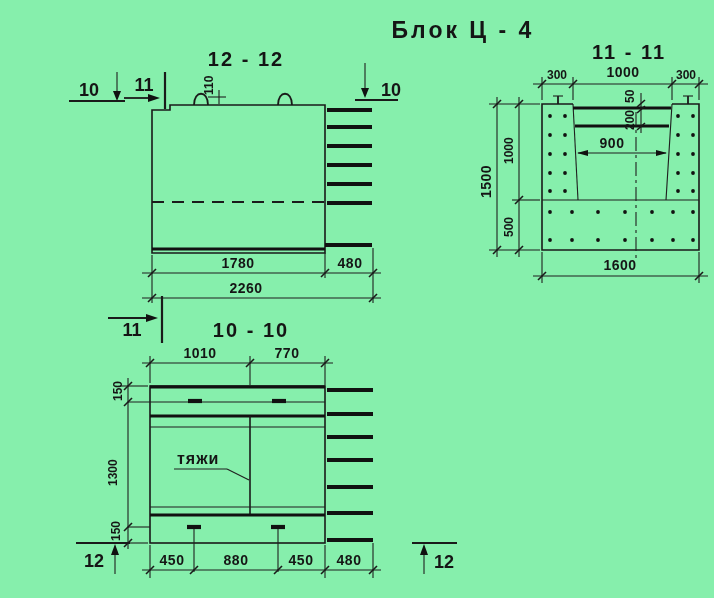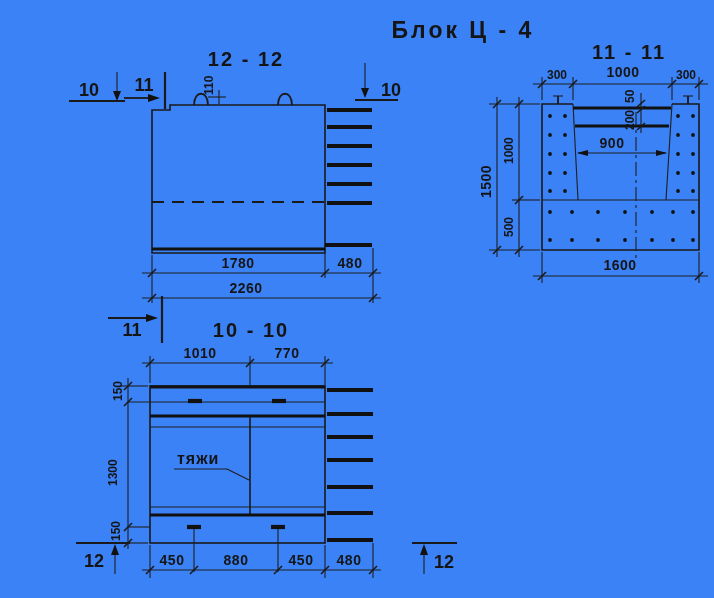--- a/index.html
+++ b/index.html
@@ -1,17 +1,17 @@
 <!DOCTYPE html>
 <html><head>
 <meta charset="utf-8">
 <style>
   html,body { margin:0; padding:0; background:#e8e8e6; }
   .page {
-    width:714px; height:598px; background:#3b82f6; position:relative;
+    width:714px; height:598px; background:#86efac; position:relative;
     font-family:"Liberation Sans","DejaVu Sans",sans-serif;
   }
   svg text {
     font-family:"Liberation Sans","DejaVu Sans",sans-serif;
     font-weight:700; fill:#151515;
   }
   .big-t  { font-size:23px; letter-spacing:3px; }
   .sec-t  { font-size:20px; letter-spacing:2px; }
   .mark-t { font-size:18px; }
   .dim-t  { font-size:14px; letter-spacing:0.5px; }

